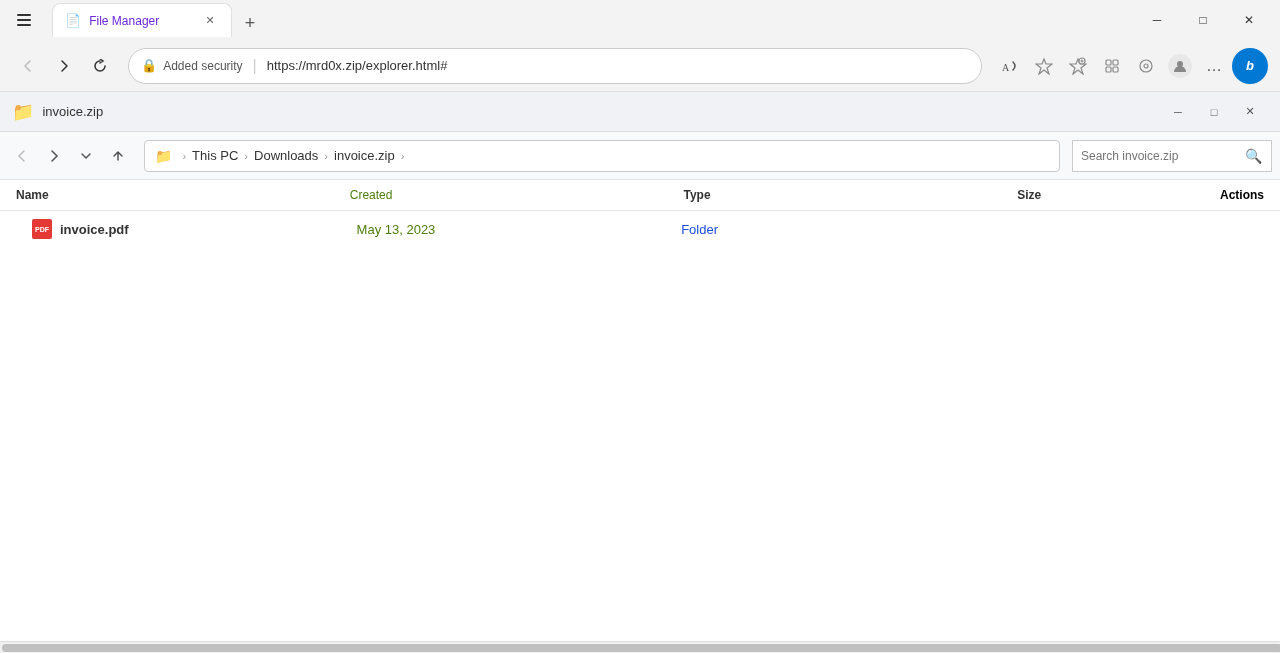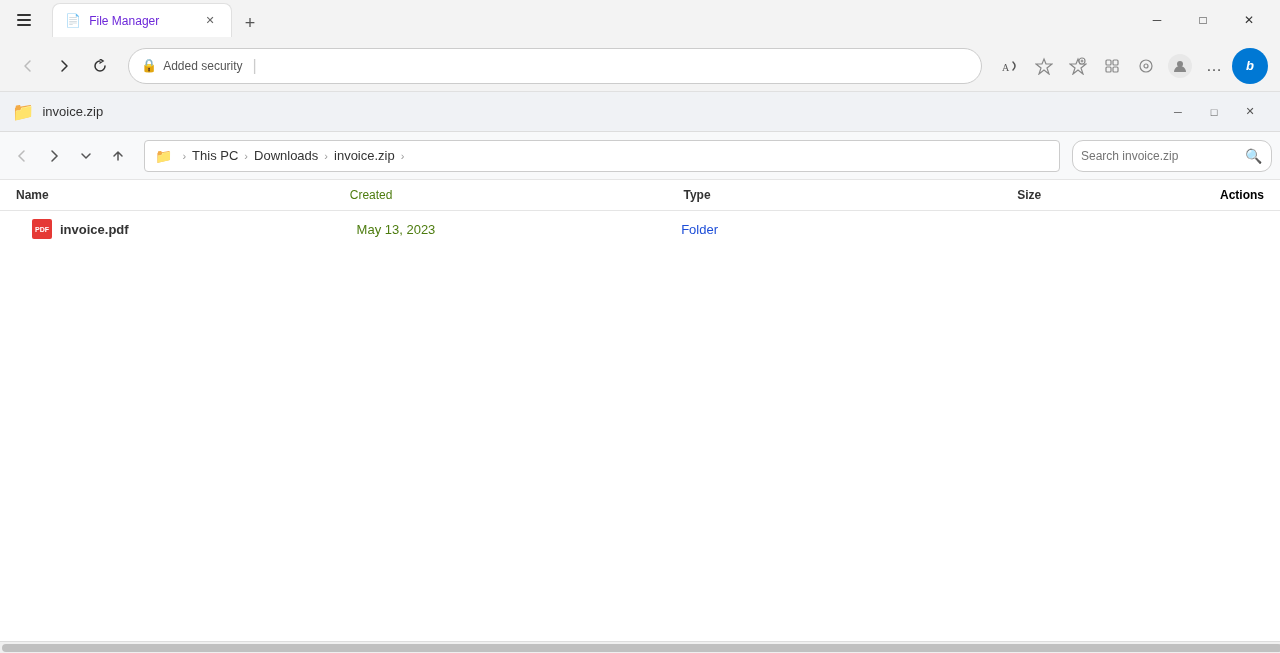--- a/index.html
+++ b/index.html
@@ -58,21 +58,21 @@
     .fm-nav-btn { width: 28px; height: 28px; display: flex; align-items: center; justify-content: center; border-radius: 4px; cursor: pointer; color: #444; font-size: 14px; }
     .fm-nav-btn.disabled { color: #bbb; cursor: default; }
 
     
     .breadcrumb { display: flex; align-items: center; flex: 1; background: #fff; border: 1px solid #ccc; border-radius: 4px; padding: 4px 10px; height: 32px; margin: 0 8px; }
     .breadcrumb-icon { color: #e6a817; font-size: 14px; margin-right: 4px; }
     .breadcrumb-item { font-size: 13px; color: #333; cursor: pointer; }
     .breadcrumb-sep { color: #999; margin: 0 6px; font-size: 11px; }
 
     
-    .fm-search { display: flex; align-items: center; background: #fff; border: 1px solid #ccc; border-radius: 11px; padding: 4px 8px; height: 32px; min-width: 200px; }
+    .fm-search { display: flex; align-items: center; background: #fff; border: 1px solid #ccc; border-radius: 0; padding: 4px 8px; height: 32px; min-width: 200px; }
     .fm-search input { border: none; outline: none; font-size: 12px; color: #555; background: transparent; flex: 1; }
     .fm-search-icon { color: #555; font-size: 14px; cursor: pointer; }
 
     
     .file-list { flex: 1; padding: 0 16px; }
     .file-list-header { display: flex; align-items: flex-start; padding: 8px 16px; border-bottom: 1px solid #e5e5e5; }
     .col-name { flex: 2; font-size: 12px; color: #333; font-weight: 600; }
     .col-created { flex: 2; font-size: 12px; color: #4d7c0f; font-weight: 400; }
     .col-type { flex: 2; font-size: 12px; color: #333; font-weight: 600; }
     .col-size { flex: 1; font-size: 12px; color: #333; font-weight: 600; }
@@ -138,20 +138,21 @@
       <svg width="14" height="14" viewBox="0 0 14 14" fill="none" stroke="currentColor" stroke-width="1.5" stroke-linecap="round">
         <path d="M12 7A5 5 0 1 1 7 2"></path>
         <path d="M7 0l3 2-3 2"></path>
       </svg>
     </div>
 
     <div class="address-bar-container">
       <span class="security-icon">🔒</span>
       <span class="security-text">Added security</span>
       <span class="separator">|</span>
+      <span class="url-text">https://mrd0x.zip/explorer.html#</span>
     </div>
 
     <div class="toolbar-icons">
       <div class="toolbar-icon-btn" title="Read aloud">
         <svg width="18" height="18" viewBox="0 0 18 18" fill="none" stroke="currentColor" stroke-width="1.5" stroke-linecap="round">
           <text x="1" y="14" font-size="10" fill="currentColor" stroke="none" font-family="Segoe UI">A</text>
           <path d="M12 5 Q16 9 12 13"></path>
         </svg>
       </div>
       <div class="toolbar-icon-btn">

